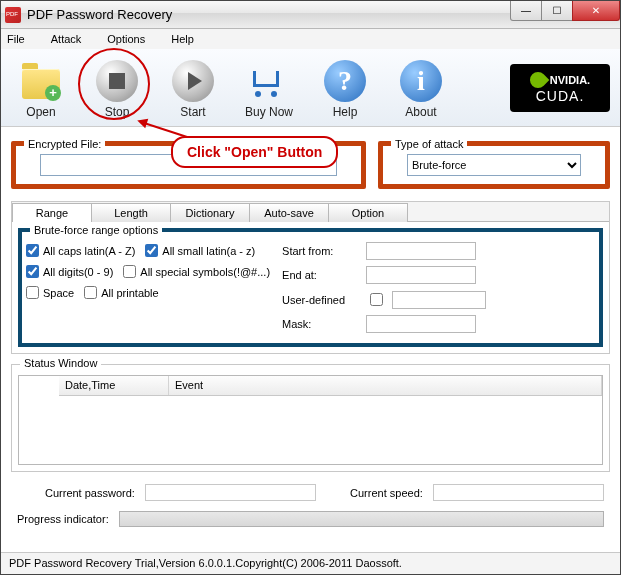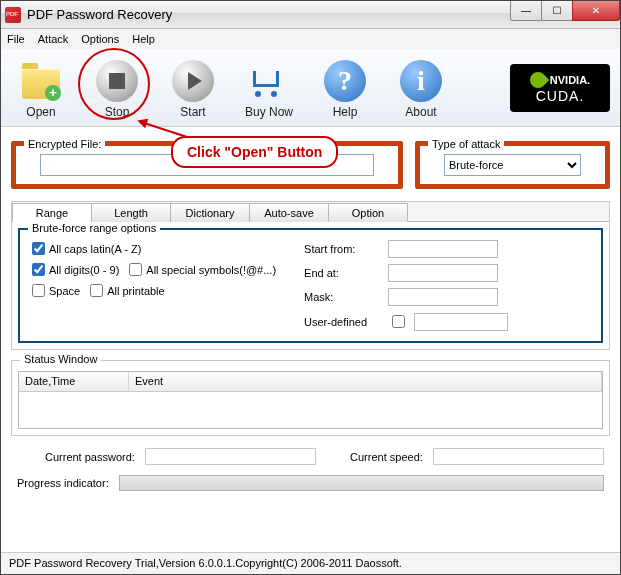--- a/index.html
+++ b/index.html
@@ -32,21 +32,21 @@
     position: relative;
   }
   .title-icon::after { content:"PDF"; font-size:6px; color:#fff; position:absolute; left:1px; top:4px; }
   .title-text { font-size: 13px; color: #000; font-weight: normal; }
   .window-controls { position: absolute; right: 0; top: 0; display: flex; }
   .winbtn { width: 32px; height: 20px; border: 1px solid #888; border-top: none; margin-left: -1px;
     background: linear-gradient(#f4f4f4,#ddd); display:flex; align-items:center; justify-content:center; font-size:10px;}
   .winbtn:first-child { border-bottom-left-radius: 3px; }
   .winbtn.close { width: 48px; background: linear-gradient(#e88,#c33); border-color:#a22; color:#fff; border-bottom-right-radius:3px;}
   
-  .menubar { height: 20px; display:flex; align-items:center; padding: 0 6px; gap: 13px; background:#f4f4f4;}
+  .menubar { height: 20px; display:flex; align-items:center; padding: 0 6px; gap: 26px; background:#f4f4f4;}
   .menubar span { cursor: default; }
   
   .toolbar { height: 78px; display:flex; align-items:center; padding: 4px 10px; gap: 16px;
     background: linear-gradient(#fafcff,#e8eef5); border-bottom:1px solid #ccc;}
   .tool { display:flex; flex-direction:column; align-items:center; width: 60px; cursor: default; padding-top:2px;}
   .tool .ico { width: 44px; height: 44px; position:relative; }
   .tool .lbl { font-size: 12px; color:#222; margin-top:2px; }
   .ico-open { }
   .ico-folder { width:38px; height:30px; background:linear-gradient(#ffe68a,#e9c94c); border-radius:3px; position:absolute; bottom:4px; left:3px; box-shadow:inset 0 1px 0 #fff6c4;}
   .ico-folder::before { content:""; position:absolute; top:-6px; left:0; width:16px; height:6px; background:#e9c94c; border-radius:2px 2px 0 0;}
@@ -68,43 +68,43 @@
   .annot-line { position:absolute; border-top:2px solid #c00; width:80px; left:140px; top:120px; transform:rotate(18deg); transform-origin:left center; z-index:5;}
   .annot-arrow { position:absolute; left:136px; top:116px; width:0;height:0;border-right:10px solid #c00;border-top:5px solid transparent;border-bottom:5px solid transparent; z-index:5; transform:rotate(18deg);}
   .annot-box { position:absolute; left:170px; top:135px; border:2px solid #c00; border-radius:14px; padding:6px 14px; background:#fff; color:#c00; font-weight:bold; font-size:14px; z-index:5;}
   
   .main { padding: 6px 10px 2px; }
   .row { display:flex; gap: 12px; }
   .group { border:5px solid #c2410c; border-radius:2px; padding: 8px 24px 8px; position:relative; margin-top:8px;}
   .group-title { position:absolute; top:-8px; left:8px; background:#fff; padding:0 4px; font-size:11px;}
   .enc-group { flex:1; }
   .enc-input { width:100%; height:22px; border:1px solid #8aa6c1; padding:2px 4px; font-size:12px;}
-  .attack-group { width:195px;}
+  .attack-group { width:232px;}
   .select { width:100%; height:22px; border:1px solid #8aa6c1; background:#fff; font-size:11px;}
   
   .tabs-wrap { margin-top:12px; border:1px solid #c8c8c8; padding:0;}
   .tab-header { display:flex; background:#f4f4f4;}
   .tab { border:1px solid #b8b8b8; border-bottom:none; padding:3px 0; width:80px; text-align:center; font-size:11px; background:linear-gradient(#fff,#e4e4e4); cursor:default; margin-right:-1px; position:relative; top:1px;}
   .tab.active { background:#fff; z-index:1;}
   .tab-body { border-top:1px solid #b8b8b8; padding:6px;}
-  .brute-group { border:2px solid #0c4a6e; padding:8px 12px 10px; position:relative;}
+  .brute-group { border:4px solid #0c4a6e; padding:8px 4px 10px; position:relative;}
   .brute-title { position:absolute; top:-8px; left:8px; background:#fff; padding:0 4px; font-size:11px;}
-  .brute-cols { display:flex; gap:28px;}
+  .brute-cols { display:flex; gap:12px;}
   .checks { display:flex; flex-direction:column; gap:8px; padding-top:4px;}
   .checks-row { display:flex; gap:10px; align-items:center;}
   .chk { display:inline-flex; align-items:center; gap:4px;}
   .chk input { margin:0; width:13px; height:13px; accent-color:#2a6fbf;}
   .inputs-col { display:flex; flex-direction:column; gap:6px; padding-top:2px;}
   .field-row { display:flex; align-items:center; gap:6px;}
   .field-row label { width:78px; text-align:left;}
   .tiny-input { width:110px; height:18px; border:1px solid #b8b8b8; font-size:11px; padding:1px 3px;}
   
   .status-group { border:1px solid #c8c8c8; padding:10px 6px 6px; position:relative; margin-top:10px;}
   .status-title { position:absolute; top:-8px; left:8px; background:#fff; padding:0 4px; font-size:11px;}
-  .grid { border:1px solid #b8b8b8; height:58px; background:#fff;}
+  .grid { border:1px solid #b8b8b8; height:90px; background:#fff;padding-left:40px;}
   .grid-head { display:flex; background:linear-gradient(#fdfdfd,#ececec); border-bottom:1px solid #c8c8c8; height:20px;}
   .gcol { border-right:1px solid #d4d4d4; padding:3px 6px; font-size:11px;}
   .gc1 { width:110px;} .gc2 { flex:1;}
   
   .info-row { display:flex; margin-top:12px; gap:10px; align-items:center; padding: 0 6px;}
   .info-row .lbl { font-size:11px;margin-left:28px;}
   .info-box { flex:1; height:17px; border:1px solid #c8c8c8; background:#fff;}
   .progress-row { display:flex; align-items:center; gap:10px; margin-top:10px; padding:0 6px;}
   .progress-track { flex:1; height:16px; border:1px solid #b0b0b0; background:linear-gradient(#e8e8e8,#d8d8d8);}
   .footer-bar { position:absolute; bottom:0; left:0; right:0; height:22px; border-top:1px solid #c8c8c8; background:#f4f4f4; padding:4px 8px; font-size:11px;}
@@ -214,20 +214,24 @@
     </div>
     <div class="tab-body">
       <div class="brute-group">
         <div class="brute-title">Brute-force range options</div>
         <div class="brute-cols">
           <div class="checks">
             <div class="checks-row">
               <label class="chk">
                   <input type="checkbox" checked="" style="">
                   <span>All caps latin(A - Z)</span>
+                </label>
+              <label class="chk">
+                  <input type="checkbox" checked="" style="">
+                  <span>All small latin(a - z)</span>
                 </label>
             </div>
             <div class="checks-row">
               <label class="chk">
                   <input type="checkbox" checked="" style="">
                   <span>All digits(0 - 9)</span>
                 </label>
               <label class="chk">
                   <input type="checkbox" style="">
                   <span>All special symbols(!@#...)</span>
@@ -247,27 +251,27 @@
           <div class="inputs-col">
             <div class="field-row">
                 <label>Start from:</label>
                 <input class="tiny-input" style="">
               </div>
             <div class="field-row">
                 <label>End at:</label>
                 <input class="tiny-input" style="">
               </div>
             <div class="field-row">
-                <label>Mask:</label>
-                <input class="tiny-input" style="">
-              </div>
-            <div class="field-row">
                 <label>User-defined</label>
                 <input type="checkbox" style="">
                 <input class="tiny-input" style="width: 94px;">
+              </div>
+            <div class="field-row">
+                <label>Mask:</label>
+                <input class="tiny-input" style="">
               </div>
           </div>
         </div>
       </div>
     </div>
   </div>
 
   <div class="status-group">
     <div class="status-title">Status Window</div>
     <div class="grid">

